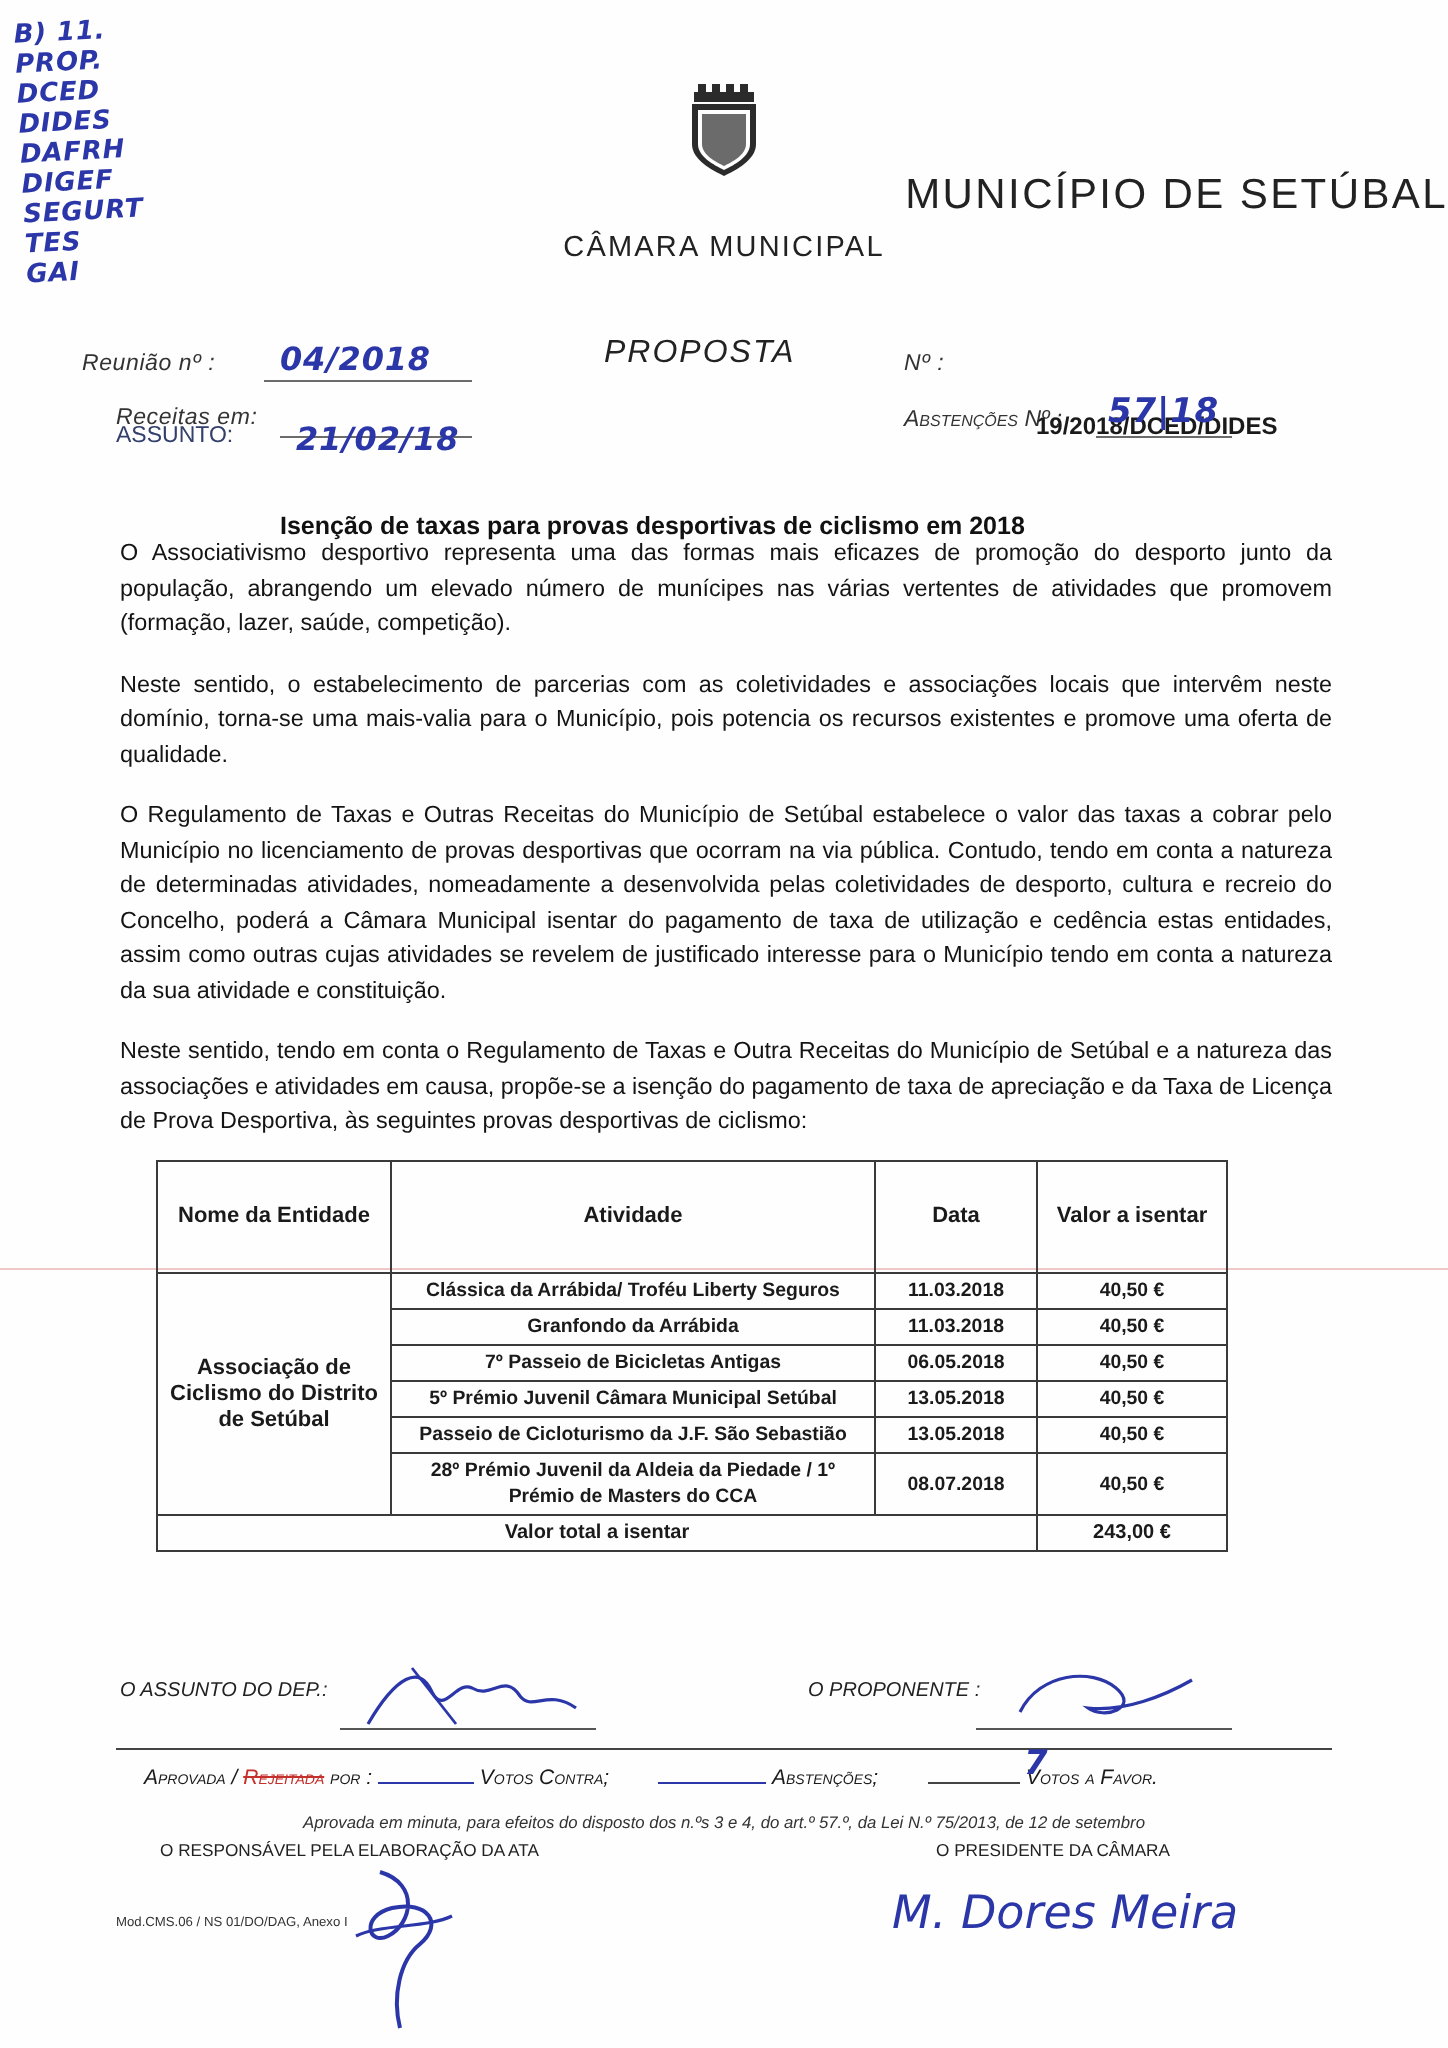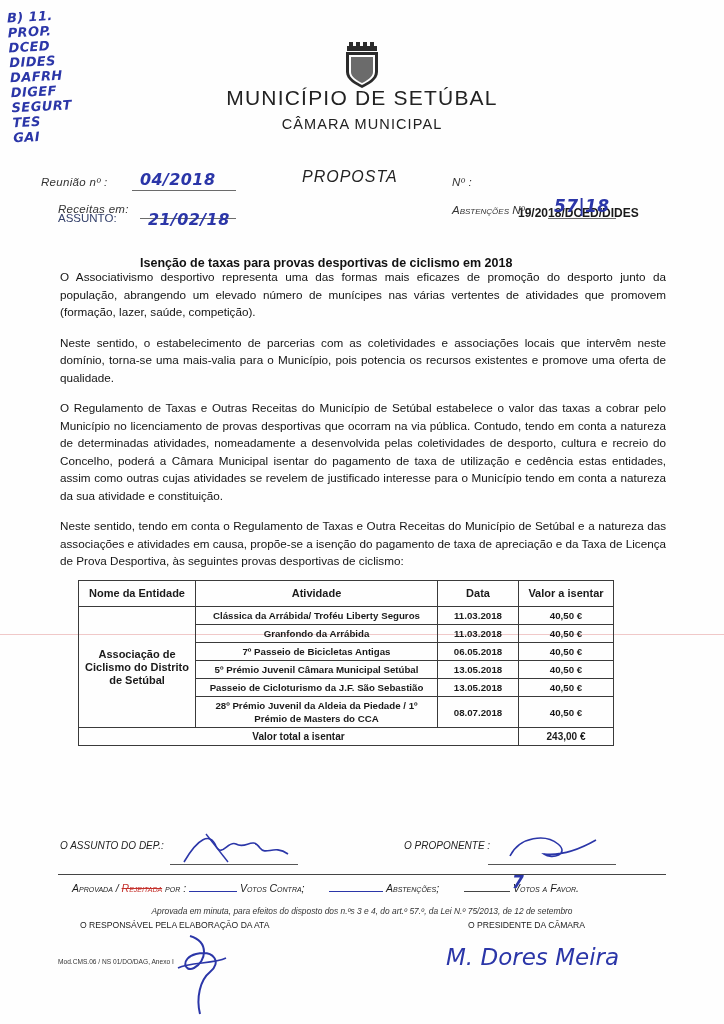--- a/index.html
+++ b/index.html
@@ -48,21 +48,21 @@
     left: 50%;
     top: 40px;
     transform: translateX(-50%);
     width: 44px;
     height: 48px;
   }
   .title-main {
     position: absolute;
     top: 86px;
     width: 100%;
-    text-align: center;
+    text-align: right;
     font-size: 21px;
     letter-spacing: 1.2px;
     color: #222;
   }
   .title-sub {
     position: absolute;
     top: 116px;
     width: 100%;
     text-align: center;
     font-size: 14.5px;
@@ -145,21 +145,21 @@
   table.isencao th, table.isencao td {
     border: 1px solid #3a3a3a;
     padding: 2px 4px;
     text-align: center;
     vertical-align: middle;
     line-height: 13px;
   }
   table.isencao thead th {
     font-weight: bold;
     font-size: 11px;
-    padding: 6px 3px;
+    padding: 21px 3px;
     margin-left: 32px;
   }
   td.ent {
     font-weight: bold;
     font-size: 11px;
     width: 108px;
     line-height: 14px;
   }
   td.act { text-align: center; font-weight: bold; font-size: 9.7px; }
   td.dat { width: 72px; font-weight: bold; font-size: 9.7px;}

